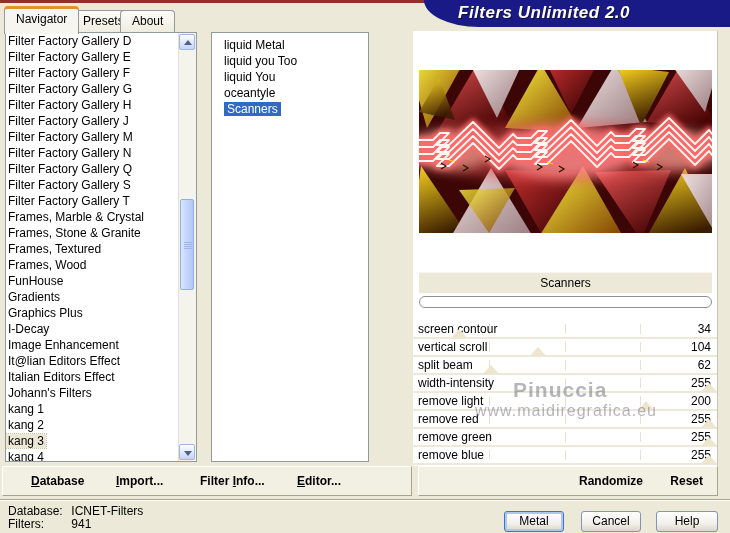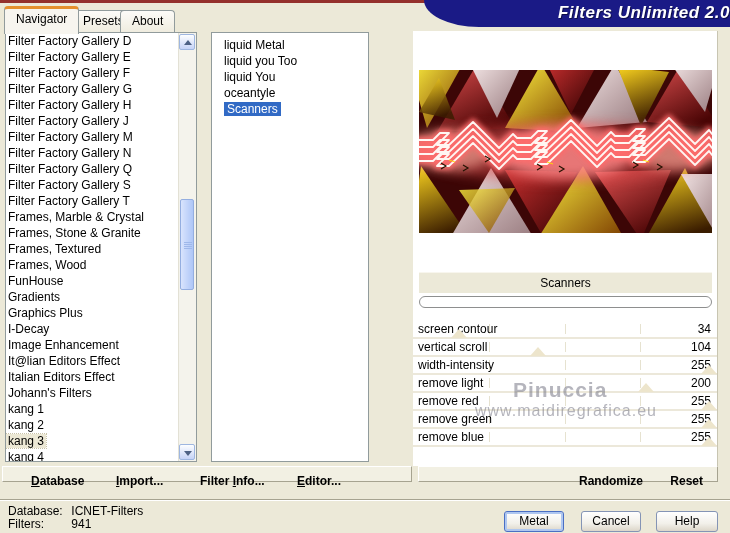--- a/index.html
+++ b/index.html
@@ -3,21 +3,21 @@
 <meta charset="utf-8">
 <style>
   html,body{margin:0;padding:0;background:#d4d0c8;}
   .window{position:relative;width:730px;height:533px;background:#ECE9D8;overflow:hidden;
           font-family:"Liberation Sans",sans-serif;font-size:12px;color:#000;}
 
   
   .topline{position:absolute;left:0;top:0;width:730px;height:3px;background:#94302C;}
   .banner{position:absolute;left:424px;top:0;width:306px;height:27px;background:#1A1A86;
           border-bottom-left-radius:55px 27px;color:#fff;font-weight:bold;font-style:italic;
-          font-size:17px;line-height:25px;text-align:right;padding-left:34px;box-sizing:border-box;
+          font-size:17px;line-height:25px;text-align:left;padding-left:34px;box-sizing:border-box;
           letter-spacing:.5px;text-shadow:1px 1px 0 rgba(0,0,0,.45);}
 
   
   .tabs{position:absolute;left:4px;top:6px;height:26px;z-index:2;}
   .tab{position:absolute;top:4px;height:21px;border:1px solid #919B9C;border-bottom:none;
        border-radius:4px 4px 0 0;background:linear-gradient(#FCFBF8,#EFECDF);
        padding:0 11px;line-height:20px;cursor:default;}
   .tab.active{top:0;height:25px;border-top:3px solid #E5902E;background:#F7F5EF;line-height:21px;z-index:3;}
   .tab.t1{left:0;}
   .tab.t2{left:67px;}
@@ -63,21 +63,21 @@
   .srow .lab{position:absolute;left:5px;}
   .srow .val{position:absolute;right:6px;}
   .sthumb{position:absolute;bottom:-1px;width:0;height:0;z-index:2;
           border-left:8px solid transparent;border-right:8px solid transparent;border-bottom:9px solid #EDE5CC;}
   .wm1{position:absolute;left:100px;top:347px;font-size:21px;font-weight:bold;letter-spacing:1px;
        color:rgba(120,120,135,.55);z-index:5;}
   .wm2{position:absolute;left:62px;top:371px;font-size:16px;letter-spacing:1px;
        color:rgba(120,120,135,.55);z-index:5;}
 
   
-  .menubar{position:absolute;top:466px;height:16px;background:#F2F0E3;box-sizing:border-box;
+  .menubar{position:absolute;top:466px;height:30px;background:#F2F0E3;box-sizing:border-box;
            border:1px solid #A6A390;border-top-color:#FFFFFF;border-left-color:#FFFFFF;}
   .menubar.left{left:2px;width:410px;}
   .menubar.right{left:418px;width:300px;}
   .mi{position:absolute;top:7px;font-weight:bold;cursor:default;}
   .mi u{text-decoration:underline;}
   .mi-l0{left:28px;} .mi-l1{left:113px;} .mi-l2{left:197px;} .mi-l3{left:294px;}
   .mi-r0{right:74px;padding-left:26px;} .mi-r1{right:14px;}
   .divider{position:absolute;left:0;top:499px;width:730px;height:0;
            border-top:1px solid #A6A390;border-bottom:1px solid #FFFFFF;}
 
@@ -247,20 +247,25 @@
           <span class="lab">screen contour</span>
           <span class="val">34</span>
           <div class="sthumb" style="left: calc(13.3% - 2px);"></div>
         </div>
         <div class="srow">
           <span class="lab">vertical scroll</span>
           <span class="val">104</span>
           <div class="sthumb" style="left: calc(40.8% - 7px);"></div>
         </div>
         <div class="srow">
+          <span class="lab">split beam</span>
+          <span class="val">62</span>
+          <div class="sthumb" style="left: calc(24.3% - 4px);"></div>
+        </div>
+        <div class="srow">
           <span class="lab">width-intensity</span>
           <span class="val">255</span>
           <div class="sthumb" style="left: calc(100% - 16px);"></div>
         </div>
         <div class="srow">
           <span class="lab">remove light</span>
           <span class="val">200</span>
           <div class="sthumb" style="left: calc(78.4% - 13px);"></div>
         </div>
         <div class="srow">

